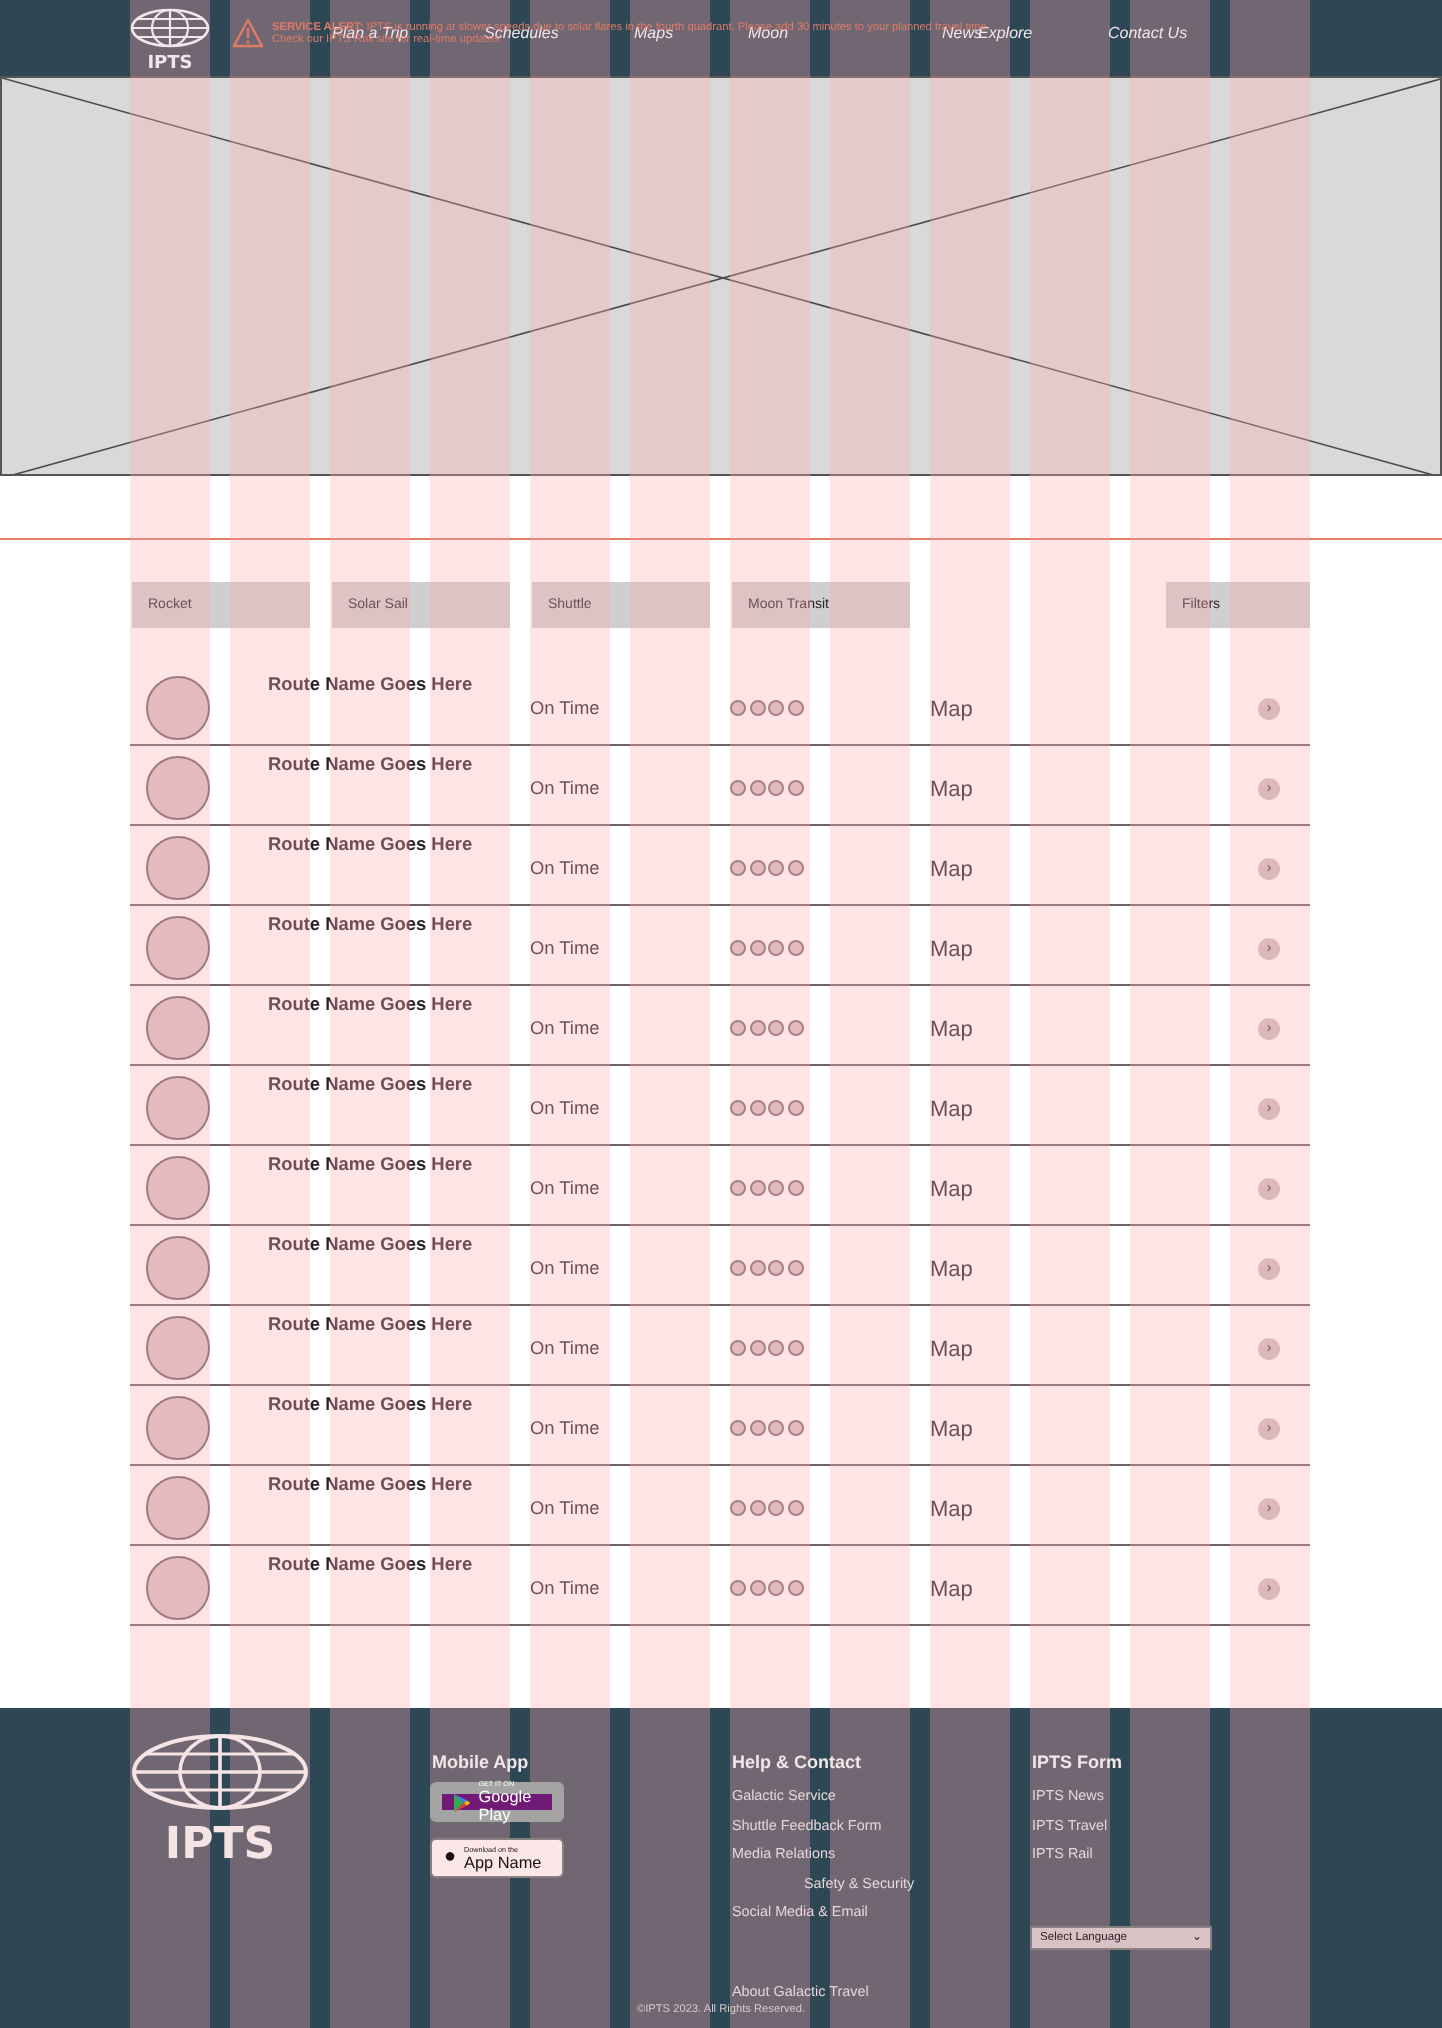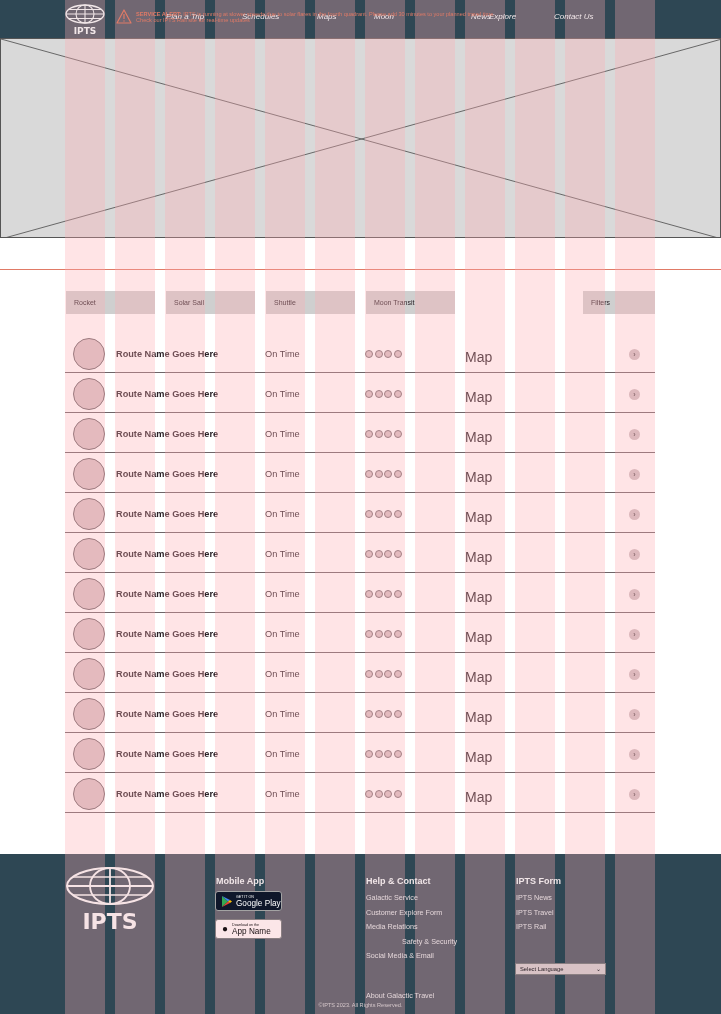--- a/index.html
+++ b/index.html
@@ -23,34 +23,34 @@
   .alert-text { position: absolute; left: 136px; top: 11px; font-size: 5.6px; line-height: 6.4px; color: #e07a66; z-index: 3; white-space: nowrap; }
   .alert-text b { font-weight: bold; }
 
   
   .tab { position: absolute; top: 291px; height: 23px; background: #cfcfcf; font-size: 7px; padding: 8px 8px 0 8px; z-index: 1; color: #2b2228; }
 
   
   .rows { position: absolute; left: 65px; top: 333px; width: 590px; z-index: 2; }
   .row { position: relative; height: 40px; border-bottom: 1px solid #6f6468; }
   .row .avatar { position: absolute; left: 8px; top: 5px; width: 32px; height: 32px; border-radius: 50%; border: 1px solid #6f6468; background: #d8c2c5; }
-  .row .name { position: absolute; left: 51px; top: 16px; font-size: 9.2px; font-weight: bold; color: #2b2228; }
+  .row .name { position: absolute; left: 51px; top: 4px; font-size: 9.2px; font-weight: bold; color: #2b2228; padding-left: 18px; }
   .row .status { position: absolute; left: 200px; top: 16px; font-size: 9.2px; color: #2b2228; }
   .row .dots { position: absolute; left: 300px; top: 17px; display: flex; gap: 1.5px; }
   .row .dot { width: 8px; height: 8px; border-radius: 50%; border: 1px solid #7a6e72; background: #d8c2c5; }
-  .row .map { position: absolute; left: 400px; top: 16px; font-size: 14px; color: #2b2228; }
+  .row .map { position: absolute; left: 400px; top: 16px; font-size: 11px; color: #2b2228; }
   .row .chev { position: absolute; left: 564px; top: 16px; width: 11px; height: 11px; border-radius: 50%; background: #cdbfc1; font-size: 7px; line-height: 11px; text-align: center; color: #2b2228; }
 
   
   .footer { position: absolute; left: 0; top: 854px; width: 721px; height: 160px; background: #2e4754; }
   .footer-logo { position: absolute; left: 65px; top: 866px; width: 90px; height: 66px; z-index: 3; }
   .f-heading { position: absolute; font-size: 9px; font-weight: bold; color: #f1e6e8; z-index: 3; white-space: nowrap; }
   .f-link { position: absolute; font-size: 7.2px; color: #e4d6d9; z-index: 3; white-space: nowrap; }
   .store-btn { position: absolute; left: 215px; width: 67px; height: 20px; border-radius: 3px; z-index: 3; display: flex; align-items: center; padding-left: 6px; gap: 4px; }
-  .store-btn.google { top: 891px; background: #0f172a; border: 1px solid #a3a3a3; }
+  .store-btn.google { top: 891px; background: #701a75; border: 6px solid #a3a3a3; }
   .store-btn.apple { top: 919px; background: #fbe6e8; border: 1px solid #8a7f82; }
   .store-btn .small { font-size: 3.6px; line-height: 4px; }
   .store-btn .big { font-size: 8.2px; line-height: 9px; }
   .store-btn.google .small, .store-btn.google .big { color: #ffffff; }
   .store-btn.apple .small, .store-btn.apple .big { color: #1b1214; }
   .lang-select { position: absolute; left: 515px; top: 963px; width: 91px; height: 12px; background: #d8c2c5; border: 1px solid #8a7f82; z-index: 3; font-size: 5.8px; line-height: 10px; padding-left: 4px; color: #2b2228; }
   .lang-select .caret { position: absolute; right: 4px; top: 0; font-size: 6px; }
   .copyright { position: absolute; left: 0; width: 721px; top: 1002px; text-align: center; font-size: 5.6px; color: #d6c8cb; z-index: 3; }
 
   
@@ -298,21 +298,21 @@
   <span style="font-size:10px; line-height:10px; color:#1b1214;">●</span>
   <div>
     <div class="small">Download on the</div>
     <div class="big">App Name</div>
   </div>
 </div>
 
 <div class="f-heading" style="left:366px; top:876px;">Help &amp; Contact</div>
 <div id="help-links">
     <div class="f-link" style="left: 366px; top: 893px;">Galactic Service</div>
-    <div class="f-link" style="left: 366px; top: 907.5px;">Customer Explore Form</div>
+    <div class="f-link" style="left: 366px; top: 907.5px;">Shuttle Feedback Form</div>
     <div class="f-link" style="left: 366px; top: 922px;">Media Relations</div>
     <div class="f-link" style="left: 366px; top: 936.5px; padding-left: 36px;">Safety &amp; Security</div>
     <div class="f-link" style="left: 366px; top: 951px;">Social Media &amp; Email</div>
     <div class="f-link" style="left: 366px; top: 991px;">About Galactic Travel</div>
   </div>
 
 <div class="f-heading" style="left:516px; top:876px;">IPTS Form</div>
 <div id="site-links">
     <div class="f-link" style="left: 516px; top: 893px;">IPTS News</div>
     <div class="f-link" style="left: 516px; top: 907.5px;">IPTS Travel</div>

